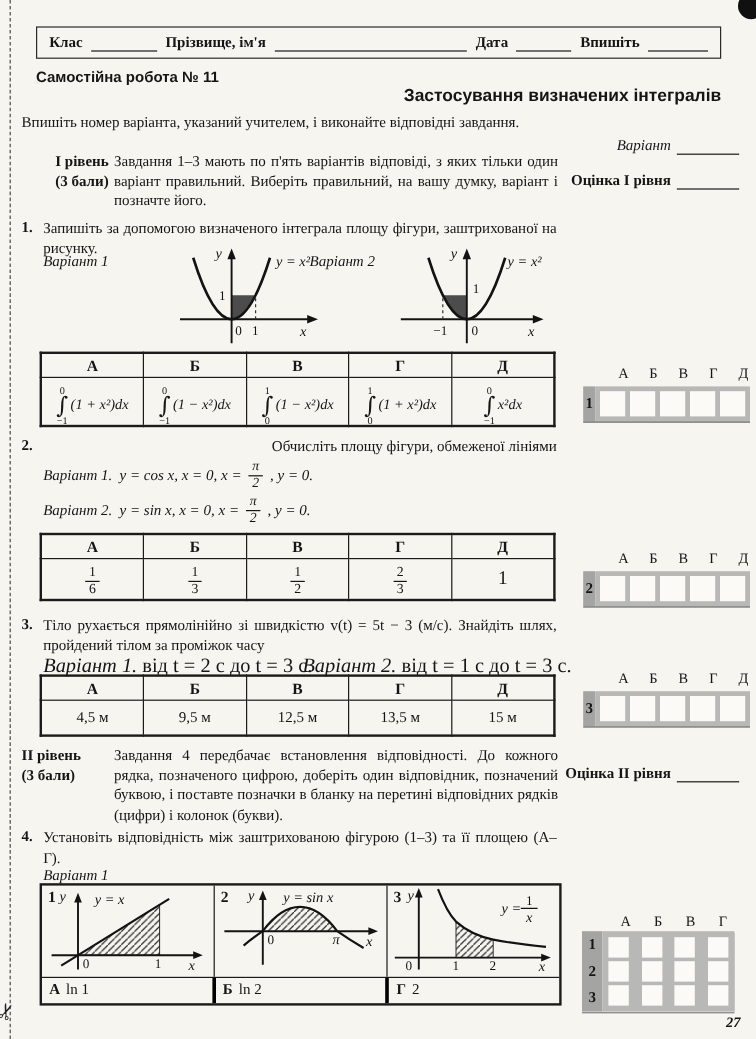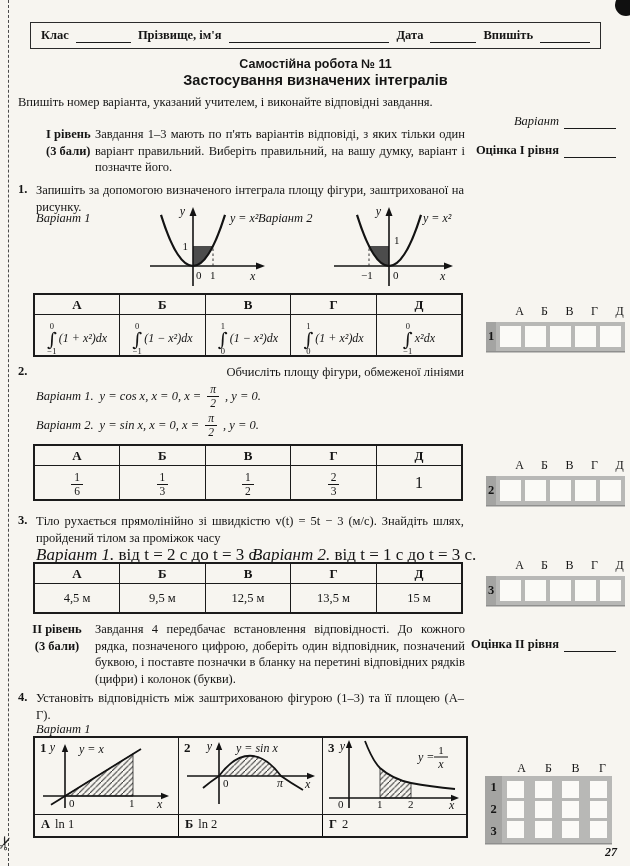--- a/index.html
+++ b/index.html
@@ -3,31 +3,31 @@
 <meta charset="utf-8">
 <style>
   html,body{margin:0;padding:0;background:#e8e6e1;}
   .page{position:relative;width:630px;height:866px;background:#f7f5f0;font-family:"Liberation Serif",serif;color:#151515;overflow:hidden;margin:0 auto;}
   .cutline{position:absolute;left:8px;top:0;bottom:0;width:0;border-left:1.5px dashed #4a4a4a;}
   .scissors{position:absolute;left:-2px;top:832px;font-size:18px;transform:rotate(-70deg);color:#222;}
   .corner-dot{position:absolute;right:-7px;top:-6px;width:22px;height:22px;border-radius:50%;background:#101010;}
   .header-box{position:absolute;left:30px;top:22px;width:571px;height:27px;border:1.6px solid #2b2b2b;display:flex;align-items:flex-end;padding:0 10px 5px 10px;box-sizing:border-box;gap:7px;font-weight:bold;font-size:12.5px;}
   .blank{display:inline-block;border-bottom:1.2px solid #1a1a1a;height:11px;}
   .b-class{width:55px;}.b-name{flex:1;}.b-date{width:46px;}.b-grade{width:50px;}
-  .title1{position:absolute;left:30px;top:57px;width:571px;text-align:center;font-family:"Liberation Sans",sans-serif;font-weight:bold;font-size:12.5px;}
-  .title2{position:absolute;left:30px;top:72px;width:571px;text-align:center;font-family:"Liberation Sans",sans-serif;font-weight:bold;font-size:14.5px;}
+  .title1{position:absolute;left:30px;top:57px;width:571px;text-align:left;font-family:"Liberation Sans",sans-serif;font-weight:bold;font-size:12.5px;}
+  .title2{position:absolute;left:30px;top:72px;width:571px;text-align:right;font-family:"Liberation Sans",sans-serif;font-weight:bold;font-size:14.5px;}
   .para{position:absolute;text-align:justify;font-size:12.5px;line-height:1.32;}
   #intro{left:18px;top:94px;width:452px;}
   .side-line{position:absolute;display:flex;align-items:flex-end;gap:5px;font-size:12.5px;justify-content:flex-end;}
   #side-variant{left:450px;top:114px;width:166px;font-style:italic;}
   #side-grade1{left:440px;top:143px;width:176px;font-weight:bold;}
   #side-grade2{left:440px;top:637px;width:176px;font-weight:bold;}
   .side-line .blank{width:52px;}
   .level-name{position:absolute;left:18px;width:78px;font-weight:bold;font-size:12.5px;line-height:1.35;}
-  #level1-name{top:126px;margin-left:28px;}#level2-name{top:621px;text-align:center;}
+  #level1-name{top:126px;margin-left:28px;}#level2-name{top:621px;}
   #level1-text{left:95px;top:126px;width:370px;}
   #level2-text{left:95px;top:621px;width:370px;}
   .task-num{position:absolute;left:18px;font-weight:bold;font-size:12.5px;}
   .task-text{position:absolute;left:36px;text-align:justify;font-size:12.5px;line-height:1.32;}
   #task1-num{top:182px;}#task1-text{top:182px;width:428px;}
   #task2-num{top:364px;}#task2-text{top:364px;width:428px;text-align:right;}
   #task3-num{top:513px;}#task3-text{top:513px;width:428px;}
   #task4-num{top:690px;}#task4-text{top:690px;width:428px;}
   .vlab{position:absolute;font-style:italic;font-size:12.5px;}
   #t1v1-label{left:36px;top:211px;}
@@ -67,21 +67,21 @@
   #grid1-strip{top:322px;}#grid2-strip{top:476px;}#grid3-strip{top:576px;}
   .ans-num{width:17px;background:#a4a4a2;display:flex;align-items:center;justify-content:center;font-weight:bold;font-size:12.5px;}
   .ans-boxes{flex:1;background:#b8b8b6;display:flex;align-items:center;gap:4px;padding:0 4px;}
   .abox{width:21px;height:21px;background:#fbfaf7;}
   .t4-table{position:absolute;left:33px;top:736px;width:431px;border:2px solid #1b1b1b;box-sizing:content-box;background:transparent;}
   .t4-graphs{display:flex;height:76px;border-bottom:1px solid #1b1b1b;}
   .t4-cell{flex:1;border-right:1px solid #1b1b1b;position:relative;}
   .t4-cell:last-child{border-right:none;}
   .gnum{position:absolute;left:5px;top:2px;font-weight:bold;font-size:13px;}
   .t4-answers{display:flex;height:21px;}
-  .t4-ans{flex:1;border-right:1px solid #000000;padding:2px 0 0 6px;font-size:12.5px;box-sizing:border-box;}
+  .t4-ans{flex:1;border-right:3px solid #000000;padding:2px 0 0 6px;font-size:12.5px;box-sizing:border-box;}
   .t4-ans:last-child{border-right:none;}
   .t4-ans .ltr{font-weight:bold;margin-right:5px;}
   #mg-letters{left:508px;top:761px;position:absolute;display:flex;font-size:12px;}
   #mg-letters span{width:27px;text-align:center;}
   .mg-block{position:absolute;left:485px;top:776px;width:127px;height:67px;display:flex;align-items:stretch;box-shadow:0 1.5px 0 #8f8f8e;}
   .mg-numcol{width:17px;background:#a4a4a2;display:flex;flex-direction:column;justify-content:space-around;align-items:center;font-weight:bold;font-size:12.5px;}
   .mg-cells{flex:1;background:#b8b8b6;display:flex;flex-direction:column;justify-content:space-between;padding:5px;}
   .mg-row{display:flex;justify-content:space-between;}
   .mg-cell{width:17px;height:17px;background:#fbfaf7;}
   .pagenum{position:absolute;right:13px;top:845px;font-style:italic;font-weight:bold;font-size:12px;}

